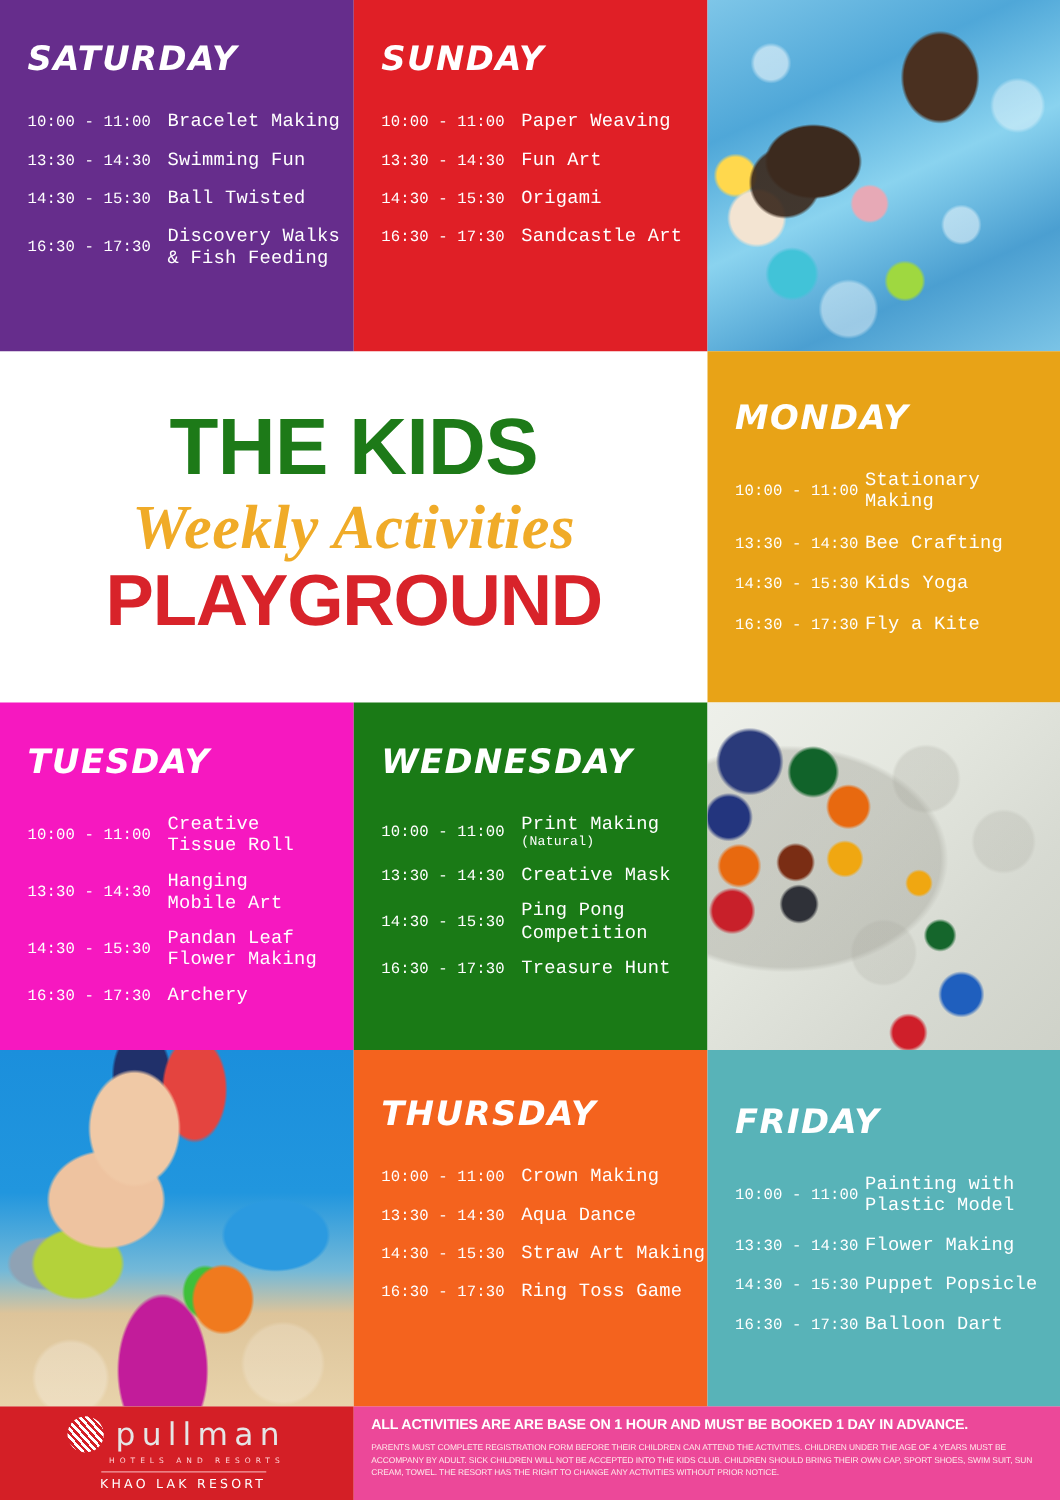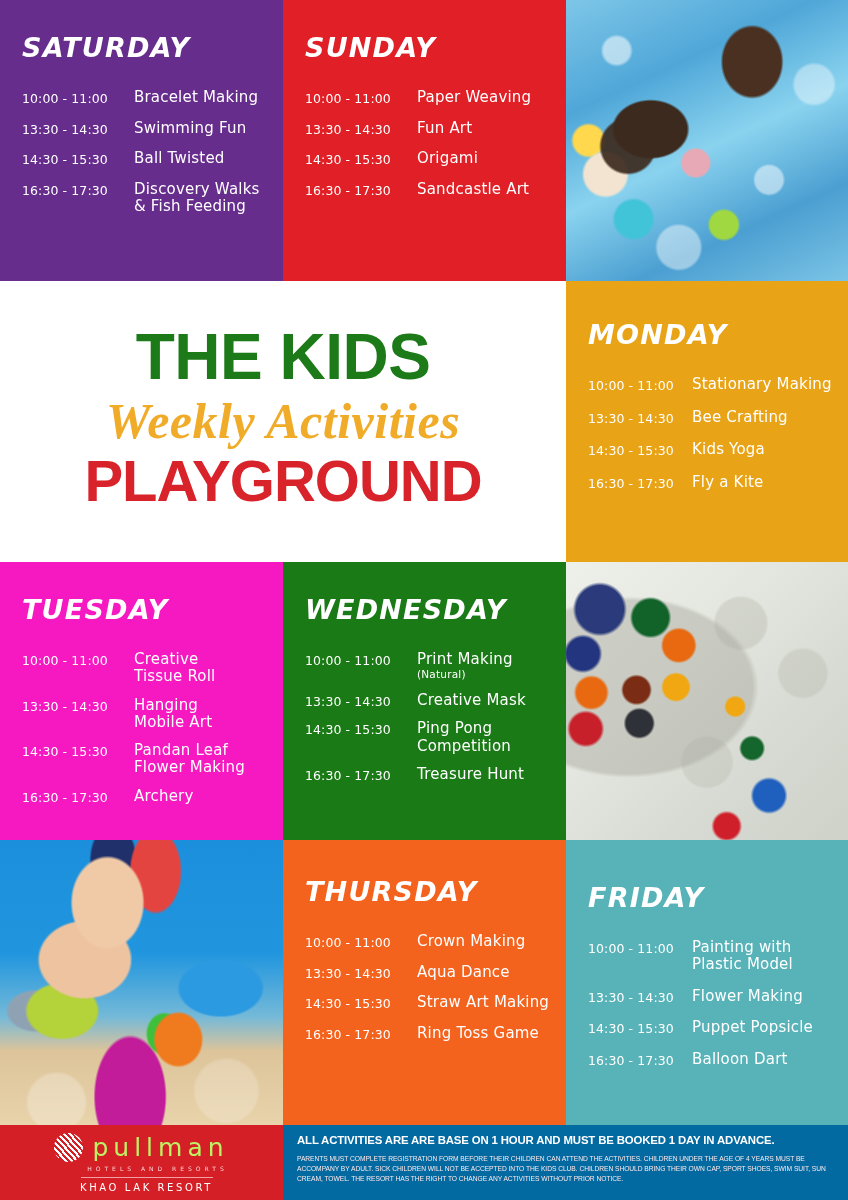--- a/index.html
+++ b/index.html
@@ -20,21 +20,21 @@
   
   .panel { position:relative; overflow:hidden; padding:34px 0 0 22px; }
   .day-title {
     font-family:"DejaVu Sans", sans-serif;
     font-style:italic; font-weight:700;
     font-size:27px; letter-spacing:1.2px;
     color:#ffffff; line-height:1;
     margin-bottom:28px;
   }
   .rows { display:flex; flex-direction:column; }
-  .row { display:flex; align-items:flex-start; margin-bottom:13px; }
+  .row { display:flex; align-items:center; margin-bottom:13px;font-family:Liberation Mono, monospace; }
   .time {
     font-size:12.5px; color:#ffffff; white-space:nowrap;
     line-height:1.25; padding-top:2px;
     flex:0 0 auto; letter-spacing:.1px;
   }
   .act {
     font-size:15px; color:#ffffff; line-height:1.15;
     letter-spacing:.2px;
   }
   .act .sub { display:block; font-size:10.5px; line-height:1.2; }
@@ -164,37 +164,37 @@
   }
   .logo-wrap { display:flex; flex-direction:column; align-items:center; }
   .logo-top { display:flex; align-items:center; gap:9px; }
   .logo-mark {
     width:29px; height:29px; border-radius:50%;
     background:repeating-linear-gradient(48deg,#ffffff 0 2.2px,#d41f26 2.2px 4.2px);
   }
   .logo-word {
     font-family:"DejaVu Sans", sans-serif;
     font-size:25px; font-weight:400; letter-spacing:5px;
-    color:#bef264; line-height:1;
+    color:#e5e5e5; line-height:1;
   }
   .logo-tag {
     font-family:"DejaVu Sans", sans-serif;
     font-size:6px; letter-spacing:4px; color:#ffd3d5;
     margin-top:3px; margin-left:32px;
   }
   .logo-rule { width:132px; height:1px; background:#f2a0a4; margin:5px 0 4px 10px; }
   .logo-sub {
     font-family:"DejaVu Sans", sans-serif;
     font-size:10px; letter-spacing:2.6px; color:#ffffff;
     margin-left:10px;
   }
 
   .footer-text {
     grid-column:2 / span 2; grid-row:5;
-    background:#0369a1;
+    background:#ec4899;
     padding:9px 14px 0 14px;
     color:#ffffff;
   }
   .foot-head {
     font-family:"Liberation Sans", sans-serif;
     font-weight:700; font-size:11.4px; letter-spacing:-0.15px;
     line-height:1.2; margin-bottom:6px;
   }
   .foot-body {
     font-family:"Liberation Sans", sans-serif;

